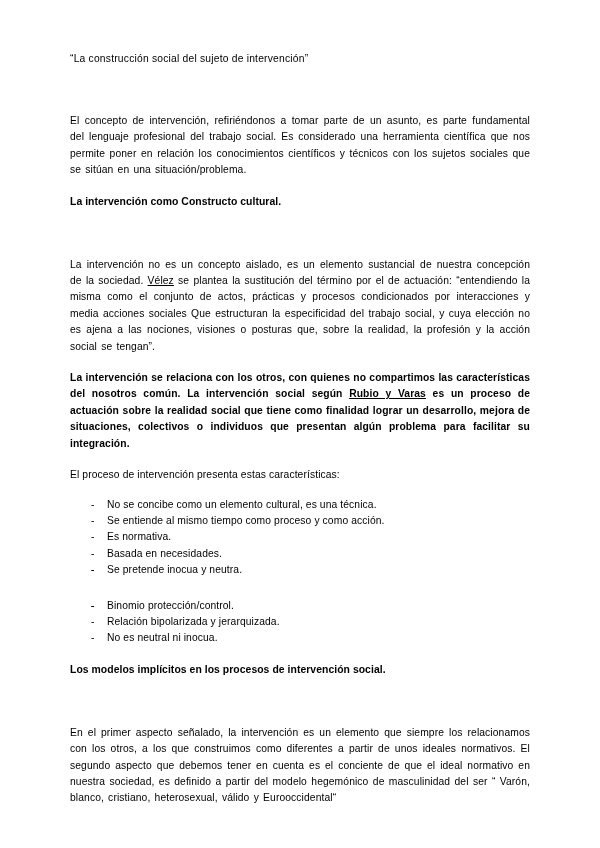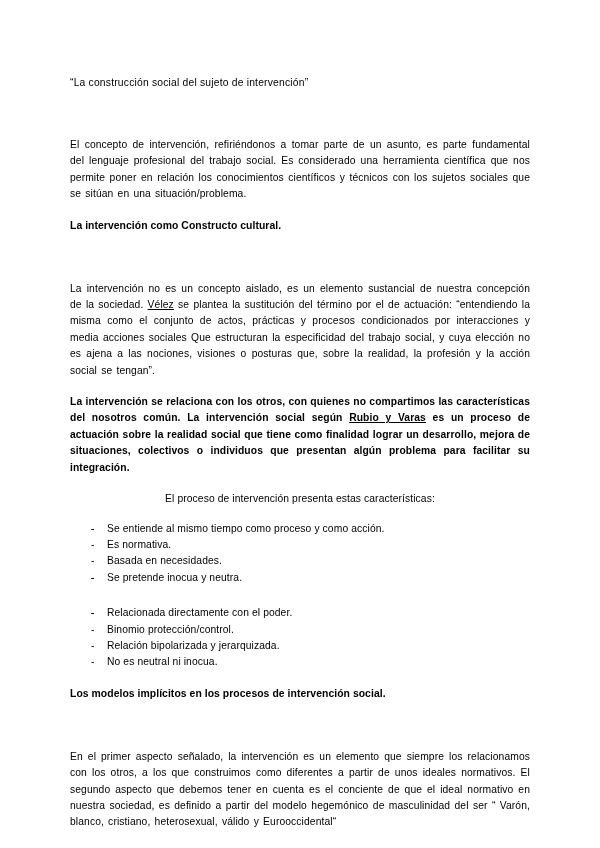--- a/index.html
+++ b/index.html
@@ -16,21 +16,21 @@
     position: relative;
     width: 600px;
     height: 848px;
     background: #ffffff;
     overflow: hidden;
     box-sizing: border-box;
   }
   .content {
     position: absolute;
     left: 70px;
-    top: 76px;
+    top: 52px;
     width: 460px;
   }
   .title-line {
     font-size: 10.3px;
     line-height: 14px;
     letter-spacing: 0.02em;
     margin: 0 0 12px 0;
     text-align: left;
     white-space: nowrap;
   }
@@ -55,21 +55,21 @@
     font-weight: bold;
     line-height: 16px;
     letter-spacing: 0.005em;
     margin: 0 0 15px 0;
     text-align: left;
   }
   .intro {
     font-size: 10.3px;
     line-height: 16.4px;
     margin: 0 0 9px 0;
-    text-align: center;
+    text-align: left;
     letter-spacing: 0.01em;
   }
   ul.dash-list {
     list-style: none;
     margin: 0 0 15px 0;
     padding: 0;
   }
   ul.dash-list li {
     position: relative;
     font-size: 10.3px;
@@ -110,20 +110,21 @@
       <span>La intervención se relaciona con los otros, con quienes no compartimos las características del nosotros común. La intervención social según </span><u>Rubio y Varas</u><span> es un proceso de actuación sobre la realidad social que tiene como finalidad lograr un desarrollo, mejora de situaciones, colectivos o individuos que presentan algún problema para facilitar su integración.</span>
     </p>
 
     <p class="intro">El proceso de intervención presenta estas características:</p>
 
     <div class="spacer-sm"></div>
 
     <ul class="dash-list">
       <li>
         <span class="dash">-</span>
+        <span>No se concibe como un elemento cultural, es una técnica.</span>
       </li>
       <li>
         <span class="dash">-</span>
         <span>Se entiende al mismo tiempo como proceso y como acción.</span>
       </li>
       <li>
         <span class="dash">-</span>
         <span>Es normativa.</span>
       </li>
       <li>
@@ -141,21 +142,20 @@
 
 
     <div class="spacer-sm"></div>
 
     <ul class="dash-list">
       <li>
         <span class="dash">-</span>
       </li>
       <li>
         <span class="dash">-</span>
-        <span>Relacionada directamente con el poder.</span>
       </li>
       <li>
         <span class="dash">-</span>
         <span>Binomio protección/control.</span>
       </li>
       <li>
         <span class="dash">-</span>
         <span>Relación bipolarizada y jerarquizada.</span>
       </li>
       <li>

